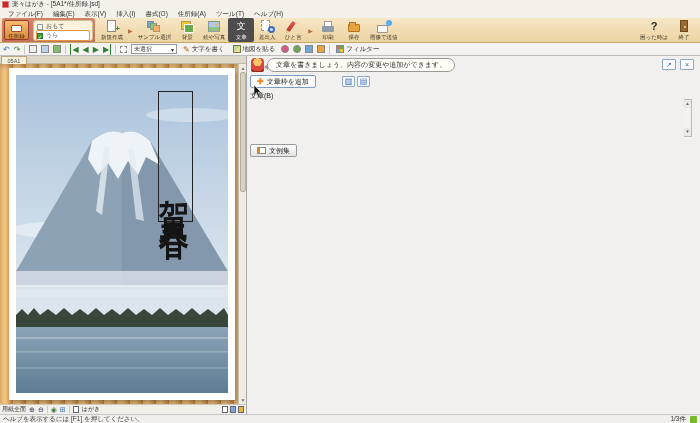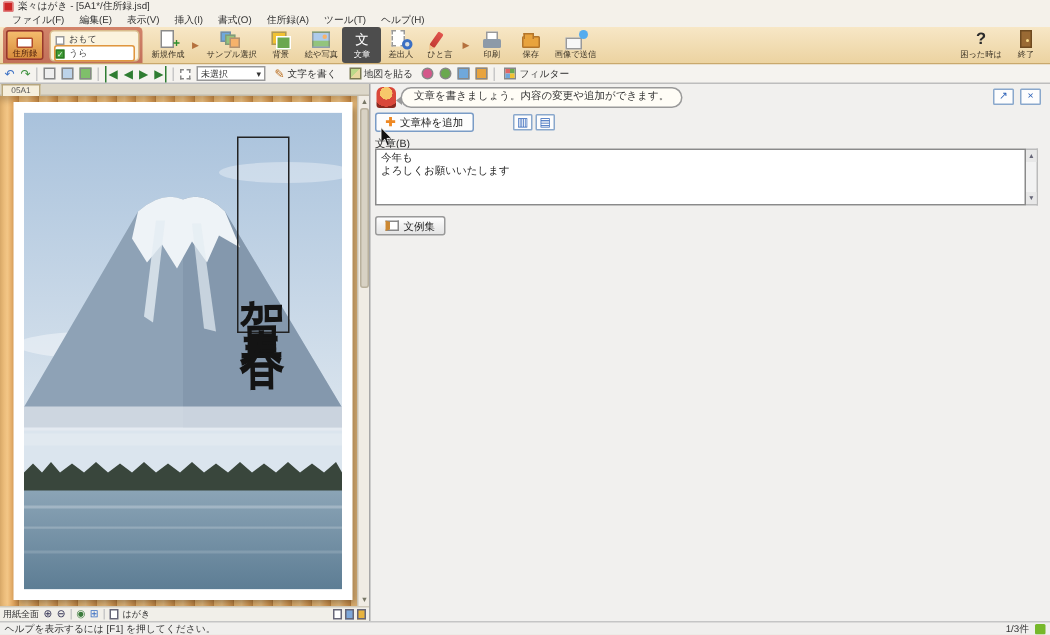--- a/index.html
+++ b/index.html
@@ -431,22 +431,20 @@
       <span>文章枠を追加</span>
     </div>
     <div class="abs dir-btn" style="left:95px;"><span>▥</span></div>
     <div class="abs dir-btn" style="left:110px;"><span>▤</span></div>
 
     <svg class="abs" id="cursor" viewBox="0 0 9 13">
       <path d="M1,0 L1,10 L3.5,7.8 L5,12 L6.5,11.4 L5,7.3 L8,7.2 Z" fill="#111" stroke="#fff" stroke-width="0.6"></path>
     </svg>
 
     <div class="abs" id="text-label">文章(B)</div>
-    <textarea class="abs" id="message-textarea" spellcheck="false" style="">今年も
-よろしくお願いいたします</textarea>
     <div class="abs" id="ta-scrollbar">
       <div class="abs ta-arrow" style="top:0;">▲</div>
       <div class="abs ta-arrow" style="bottom:0;">▼</div>
     </div>
 
     <div class="abs" id="examples-btn">
       <span class="book-ic"></span>
       <span>文例集</span>
     </div>
   </div>

